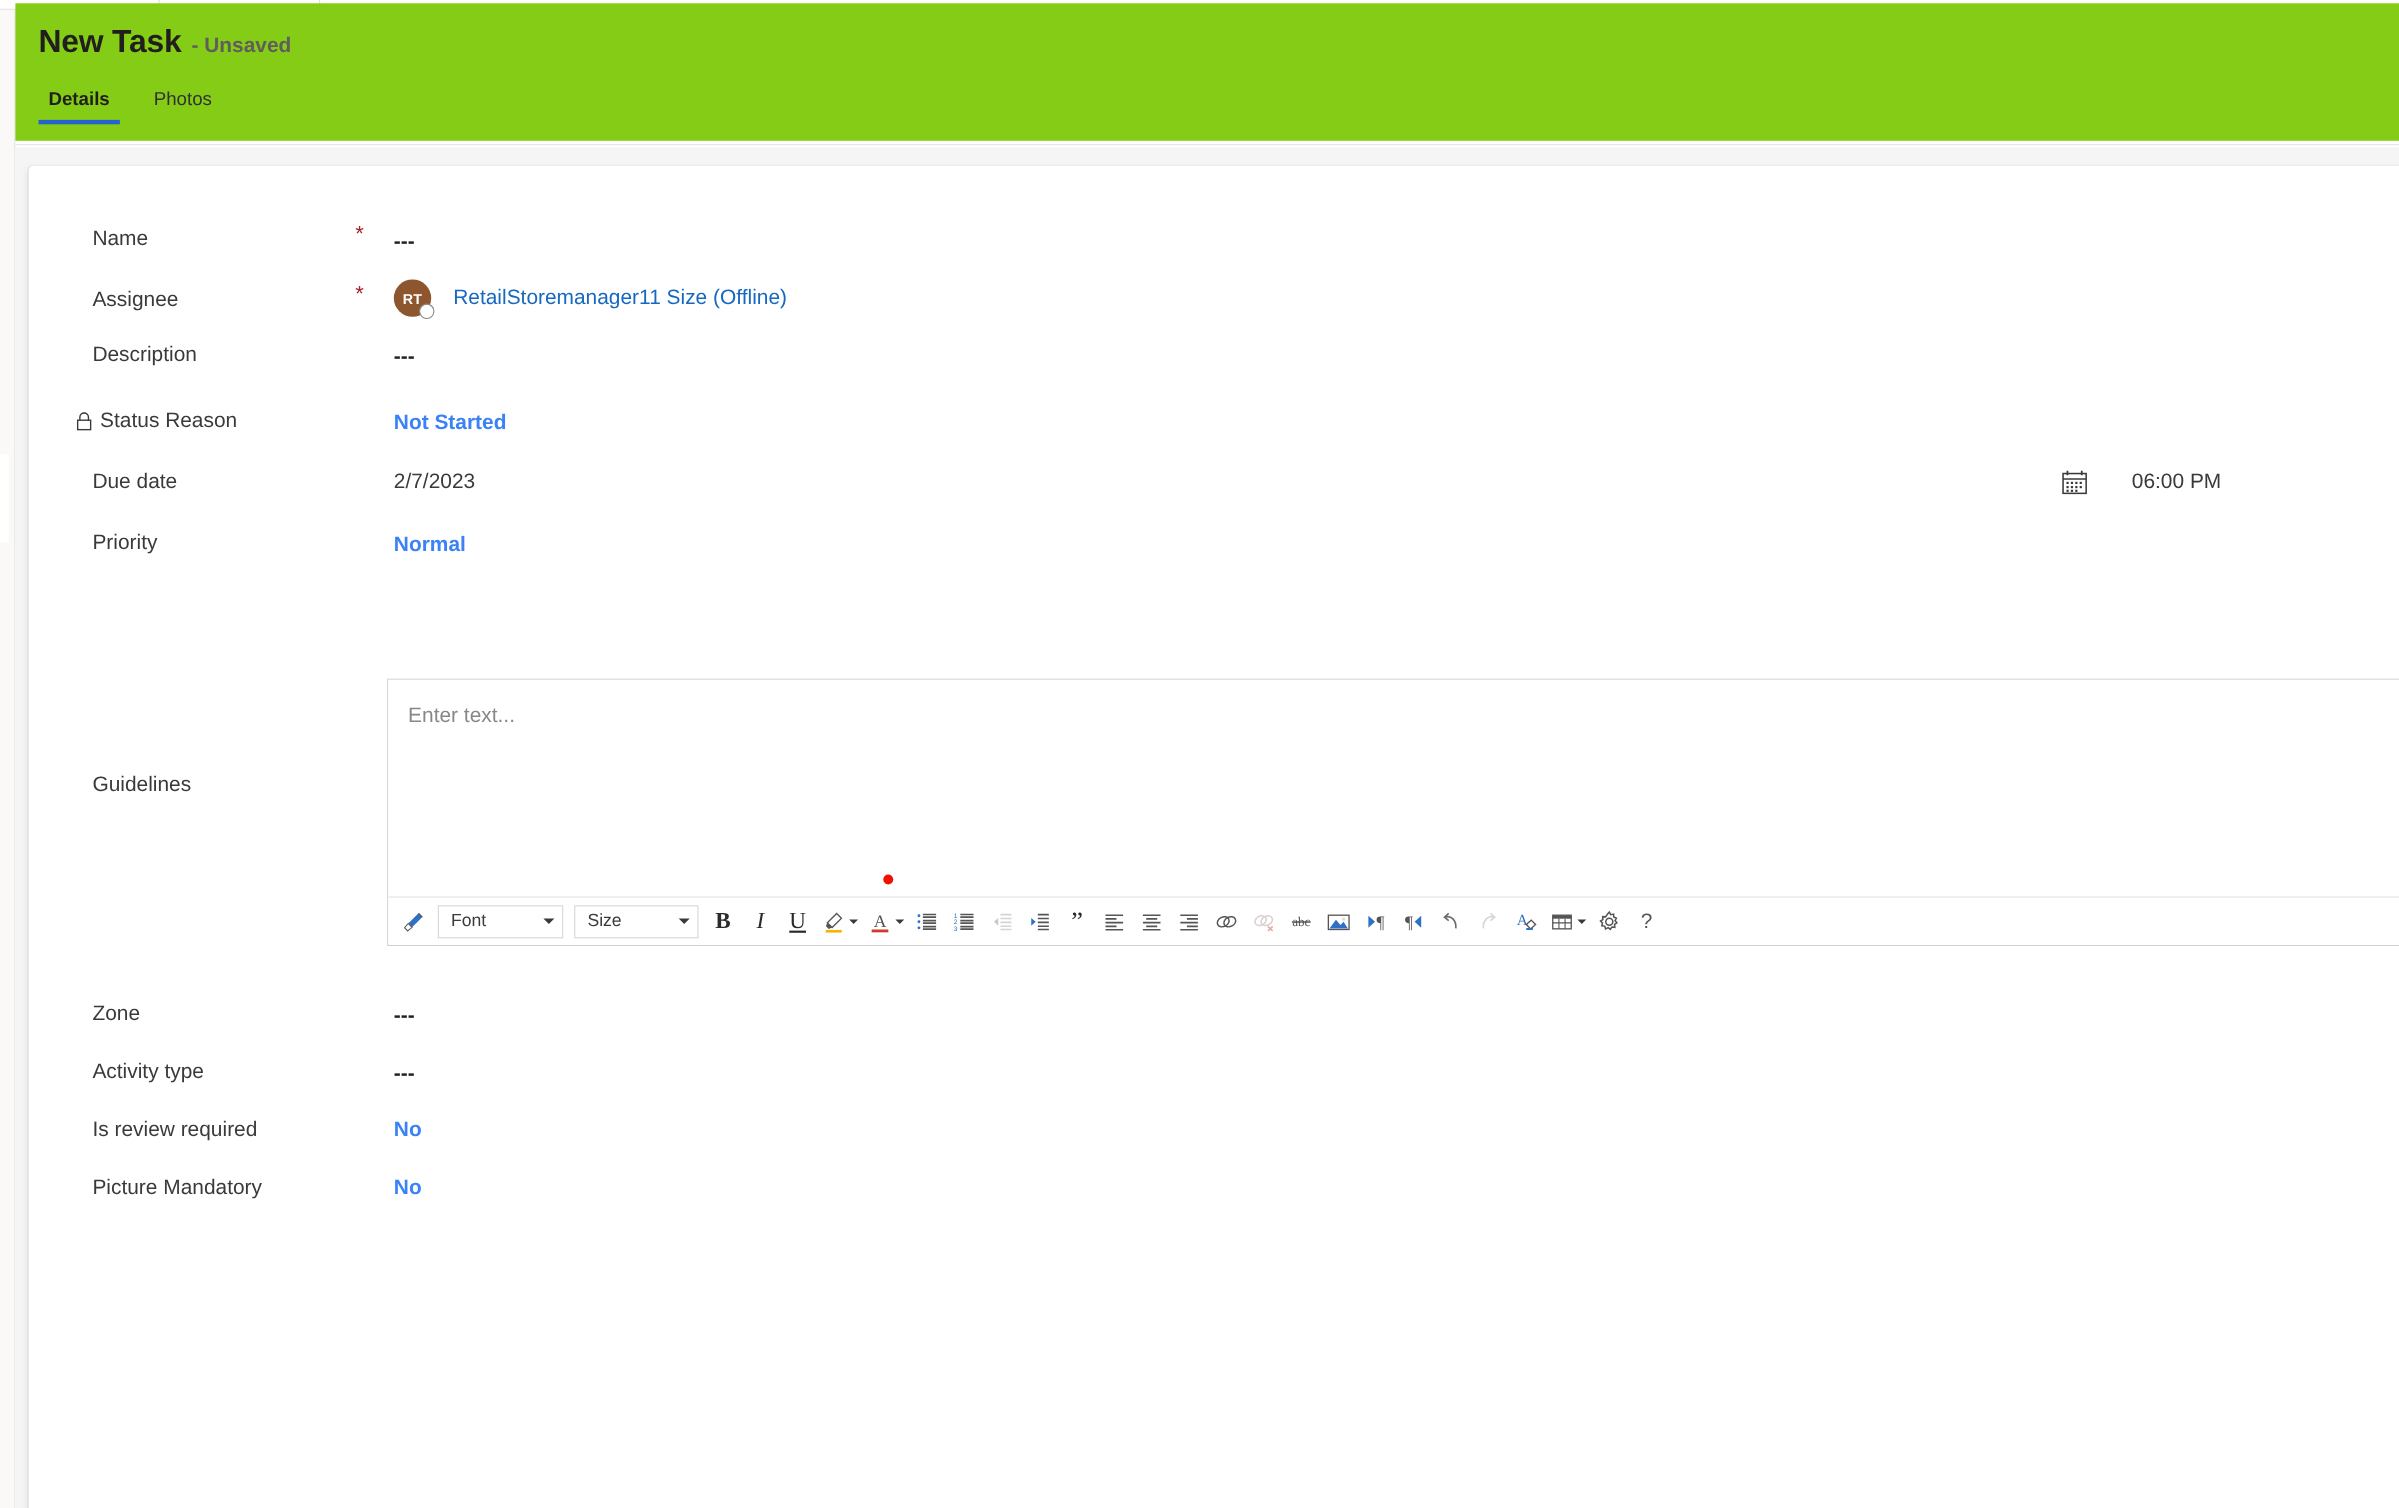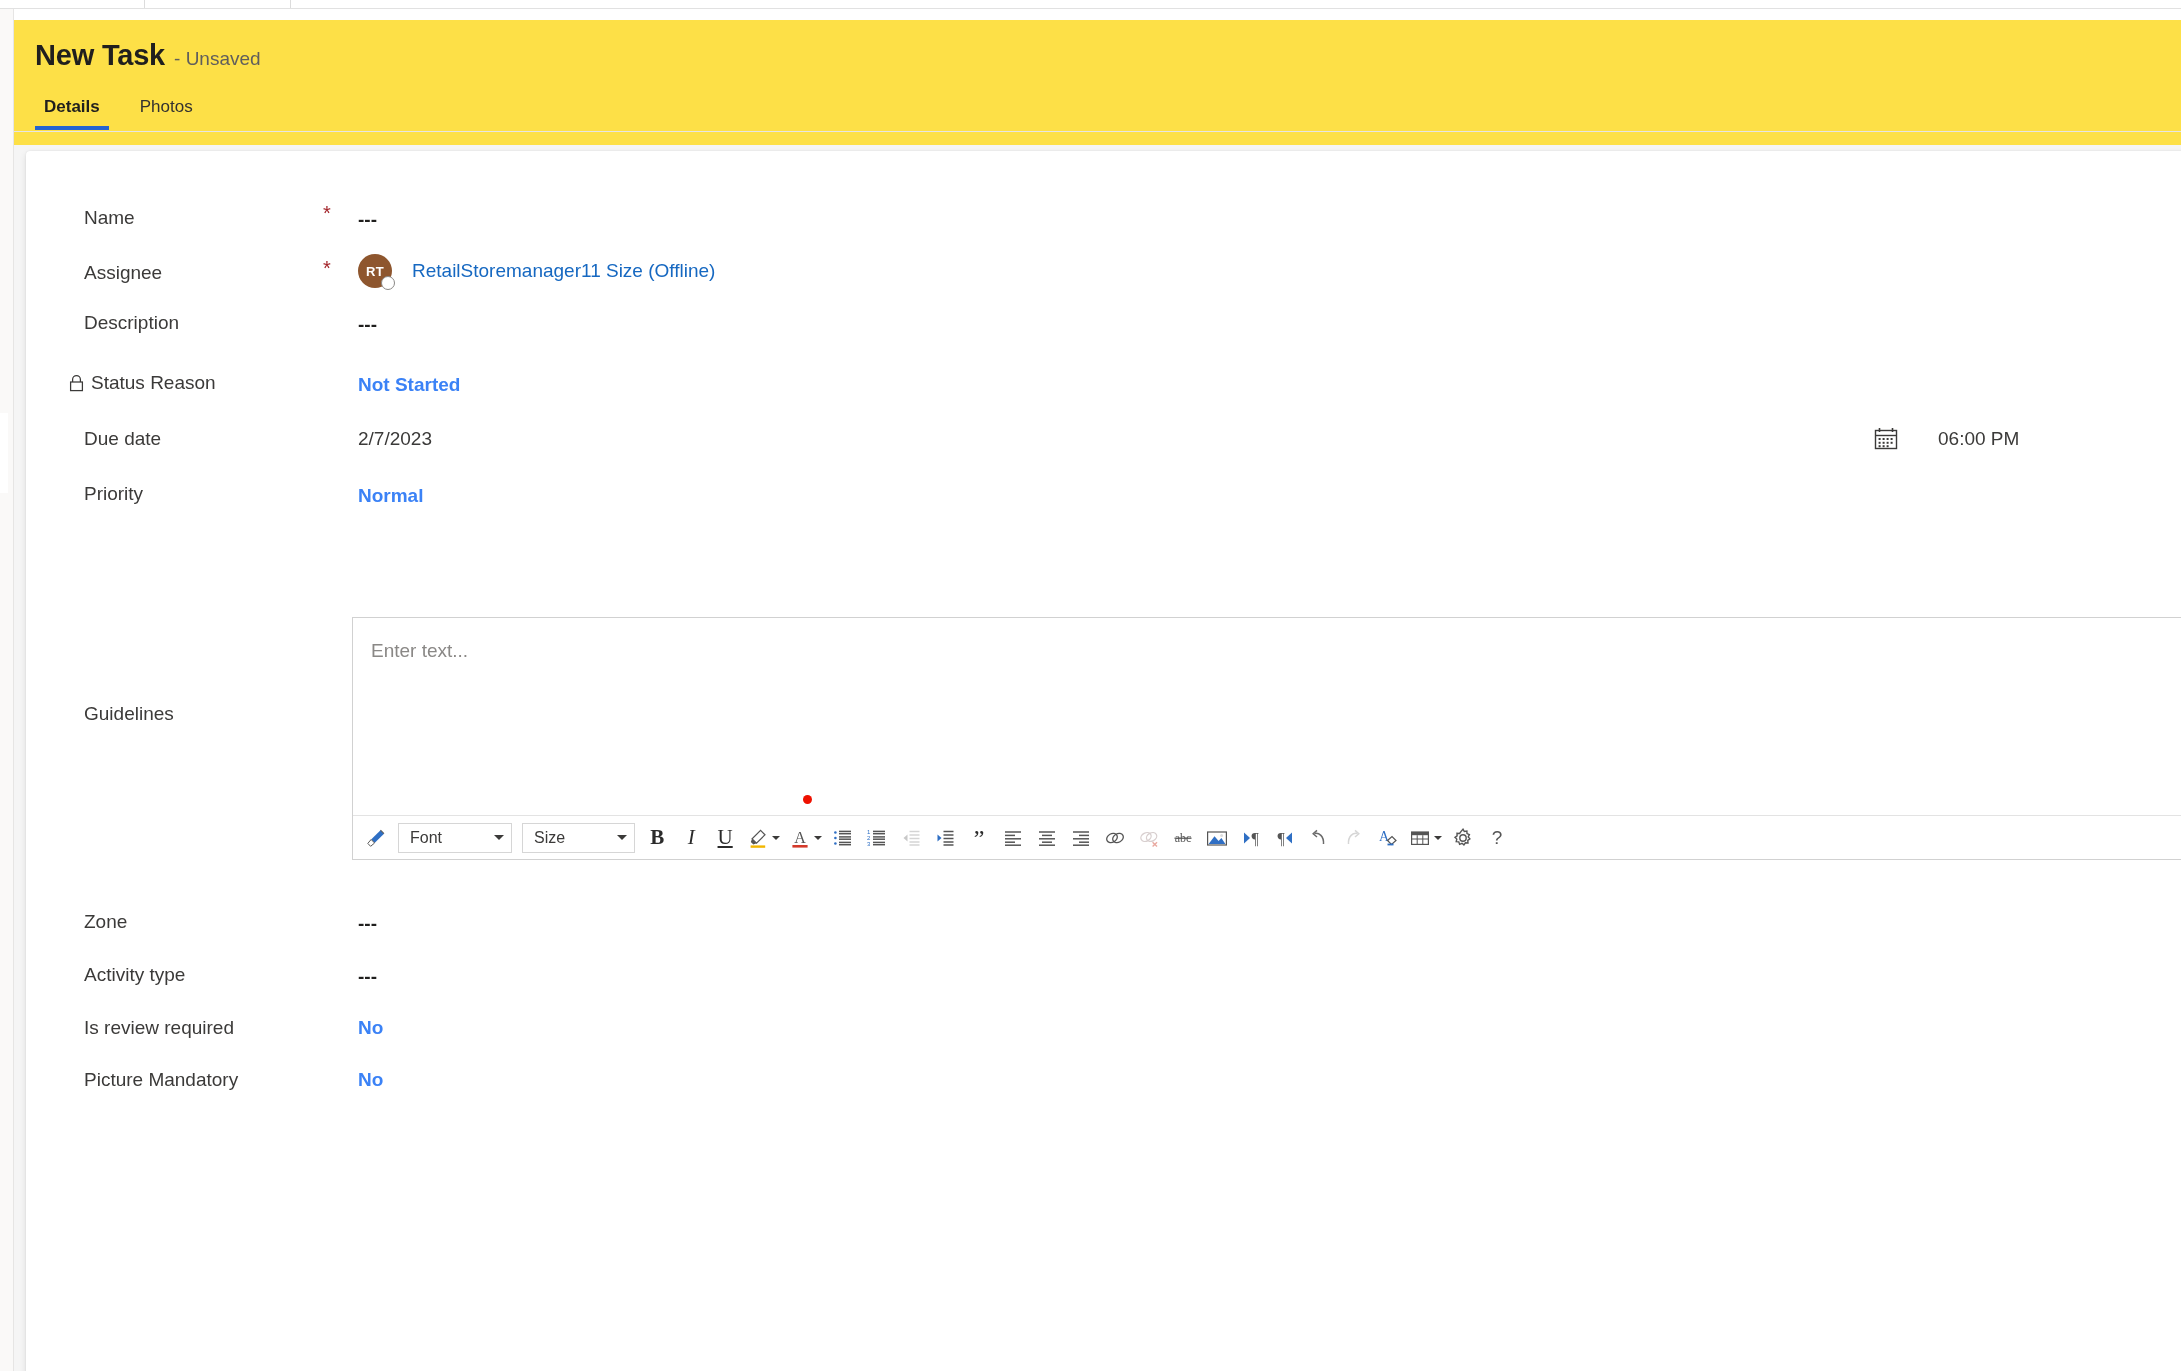--- a/index.html
+++ b/index.html
@@ -32,34 +32,34 @@
     border-right: 1px solid #e6e5e4;
   }
   .gutter-notch {
     position: absolute; left: 0; top: 404px;
     width: 8px; height: 80px;
     background: #ffffff;
   }
 
   
   .page-header {
-    position: absolute; top: 20px; left: 14px;
+    position: absolute; top: 3px; left: 14px;
     width: 2167px; height: 125px;
-    background: #fde047;
+    background: #84cc16;
   }
   .title-row {
     position: absolute; left: 21px; top: 10px;
     display: flex; align-items: baseline; gap: 9px;
   }
   .title-main {
     font-size: 29px; font-weight: 600; color: #201f1e;
     letter-spacing: -0.2px;
   }
   .title-sub {
-    font-size: 19px; font-weight: 400; color: #605e5c; margin-top: 18px;
+    font-size: 19px; font-weight: 700; color: #605e5c; margin-top: 18px;
   }
 
   .tabs {
     position: absolute; left: 21px; top: 73px;
     display: flex; align-items: flex-end; gap: 22px;
   }
   .tab {
     position: relative;
     font-size: 17px;
     padding: 4px 9px 13px 9px;

